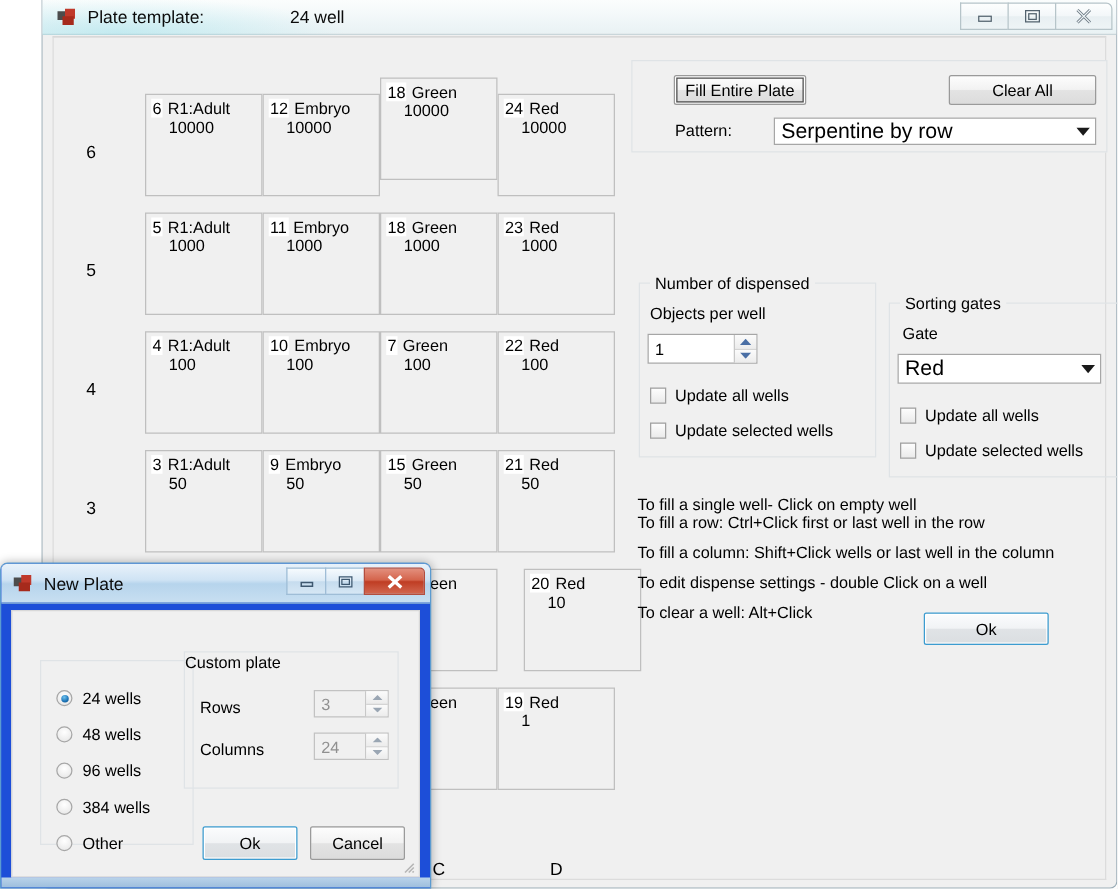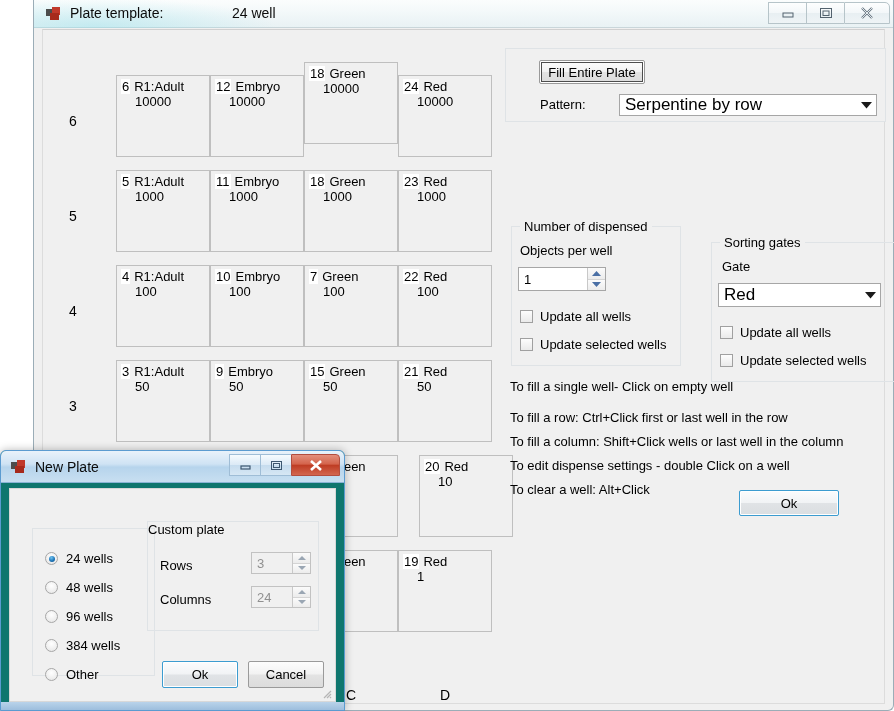--- a/index.html
+++ b/index.html
@@ -243,21 +243,21 @@
   }
   .groupbox > .gb-title {
     position: absolute;
     top: -8px; left: 8px;
     background: #f0f0f0;
     padding: 0 4px;
     font-size: 13px;
     color: #000;
     white-space: nowrap;
   }
-  #gb-dispensed { left: 6px; top: 196px; width: 170px; height: 140px; }
+  #gb-dispensed { left: 6px; top: 196px; width: 190px; height: 140px; }
   #gb-gates     { left: 206px; top: 212px; width: 205px; height: 140px; }
 
   .spinbox {
     position: absolute;
     background: #ffffff;
     border: 1px solid #a6a6a6;
     box-sizing: border-box;
     display: flex;
     align-items: center;
     font-size: 13px;
@@ -332,21 +332,21 @@
 
   #btn-ok-main { left: 234px; top: 460px; width: 100px; height: 26px; }
 
   
   #new-plate-dialog {
     position: absolute;
     left: 0px; top: 450px;
     width: 345px; height: 261px;
     border: 1px solid #5b9bd0;
     border-radius: 6px 6px 0 0;
-    background: #0f766e;
+    background: #1d4ed8;
     box-sizing: border-box;
     box-shadow: 0 0 8px rgba(0,0,0,.28);
     overflow: hidden;
   }
   #np-titlebar {
     position: absolute;
     left: 0; top: 0;
     width: 100%;
     height: 32px;
     background: linear-gradient(180deg,#e9f2fa 0%, #cfe3f4 42%, #b6d4ec 52%, #c8dff1 100%);
@@ -567,20 +567,21 @@
         <div class="well" style="left: 355px; top: 520px;">
           <span class="well-head"><span class="well-num">19</span><span class="well-name">Red</span></span>
           <span class="well-value">1</span>
         </div>
       </div>
 
     <div id="right-panel">
 
       <div class="top-box">
         <div class="btn focused" id="btn-fill-plate">Fill Entire Plate</div>
+        <div class="btn" id="btn-clear-all">Clear All</div>
         <span class="field-label" id="pattern-label">Pattern:</span>
         <div class="combo" id="pattern-combo">
           <span class="combo-text">Serpentine by row</span>
           <span class="combo-arrow">
             <svg width="11" height="7" viewBox="0 0 11 7">
                 <path d="M0 0 L11 0 L5.5 6.5 Z" fill="#1a1a1a"></path>
               </svg>
           </span>
         </div>
       </div>
@@ -628,21 +629,21 @@
           <span class="cb-box"></span>
           <span>Update all wells</span>
         </div>
         <div class="checkbox-row" style="left:8px; top:110px;">
           <span class="cb-box"></span>
           <span>Update selected wells</span>
         </div>
       </div>
 
       <div id="instructions-block">
-          <div class="instr" style="top: 349px;">To fill a single well- Click on empty well</div>
+          <div class="instr" style="top: 366px;">To fill a single well- Click on empty well</div>
           <div class="instr" style="top: 380px;">To fill a row: Ctrl+Click first or last well in the row</div>
           <div class="instr" style="top: 404px;">To fill a column: Shift+Click wells or last well in the column</div>
           <div class="instr" style="top: 428px;">To edit dispense settings - double Click on a well</div>
           <div class="instr" style="top: 452px;">To clear a well: Alt+Click</div>
         </div>
 
       <div class="btn default-blue" id="btn-ok-main">Ok</div>
     </div>
 
   </div>

